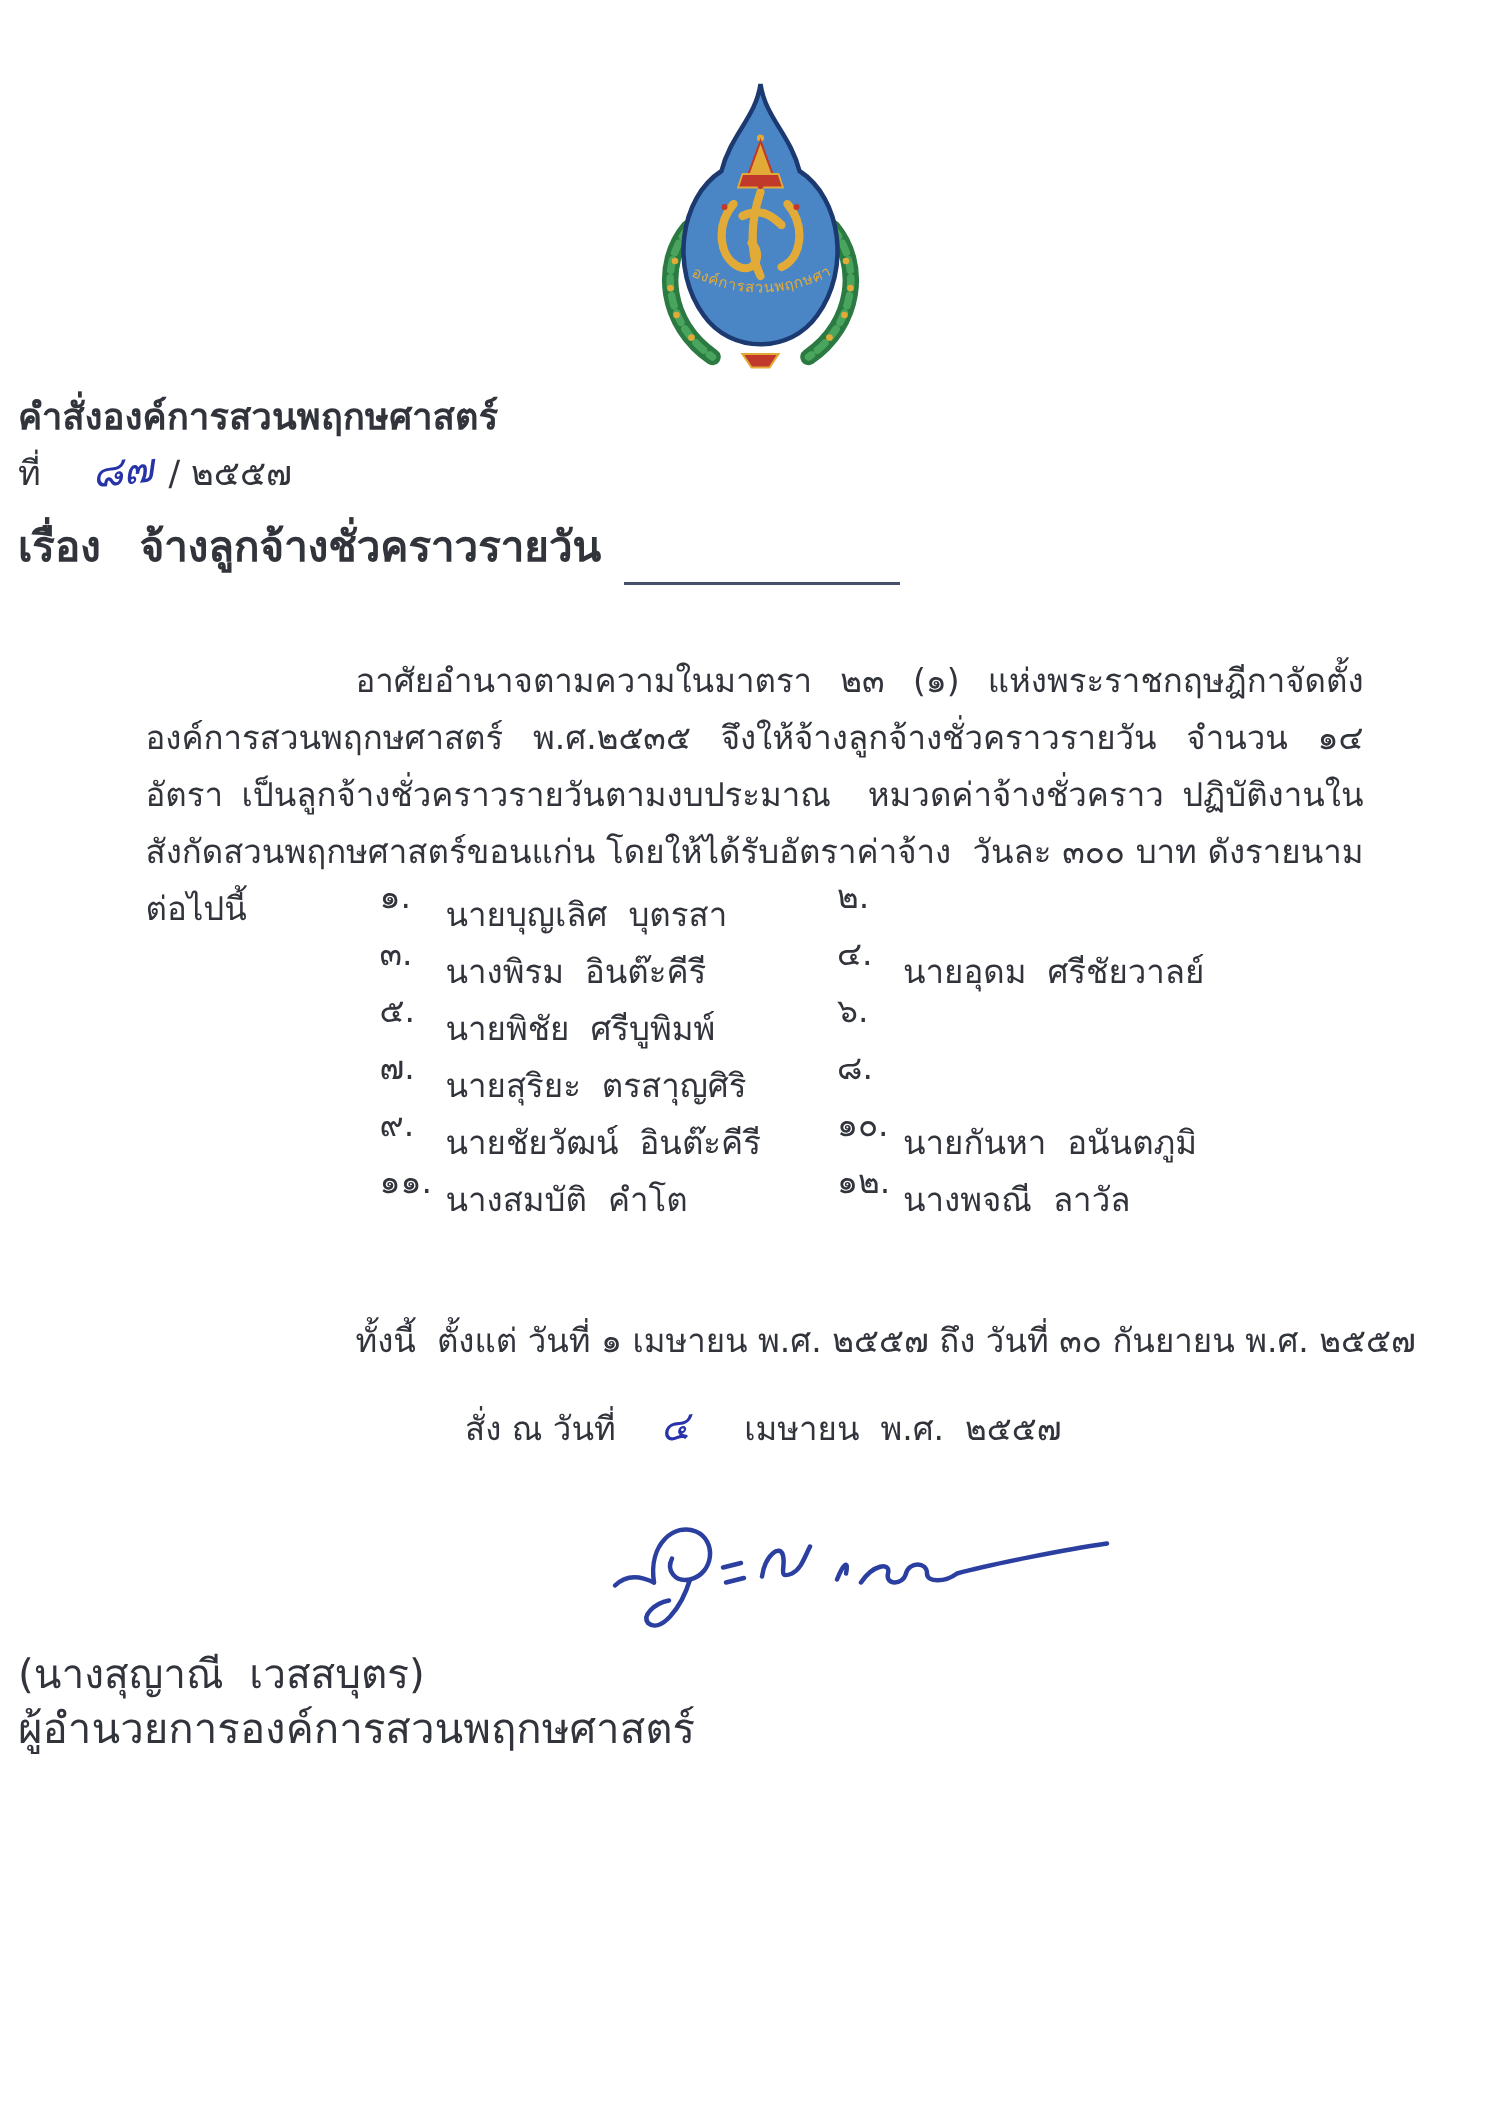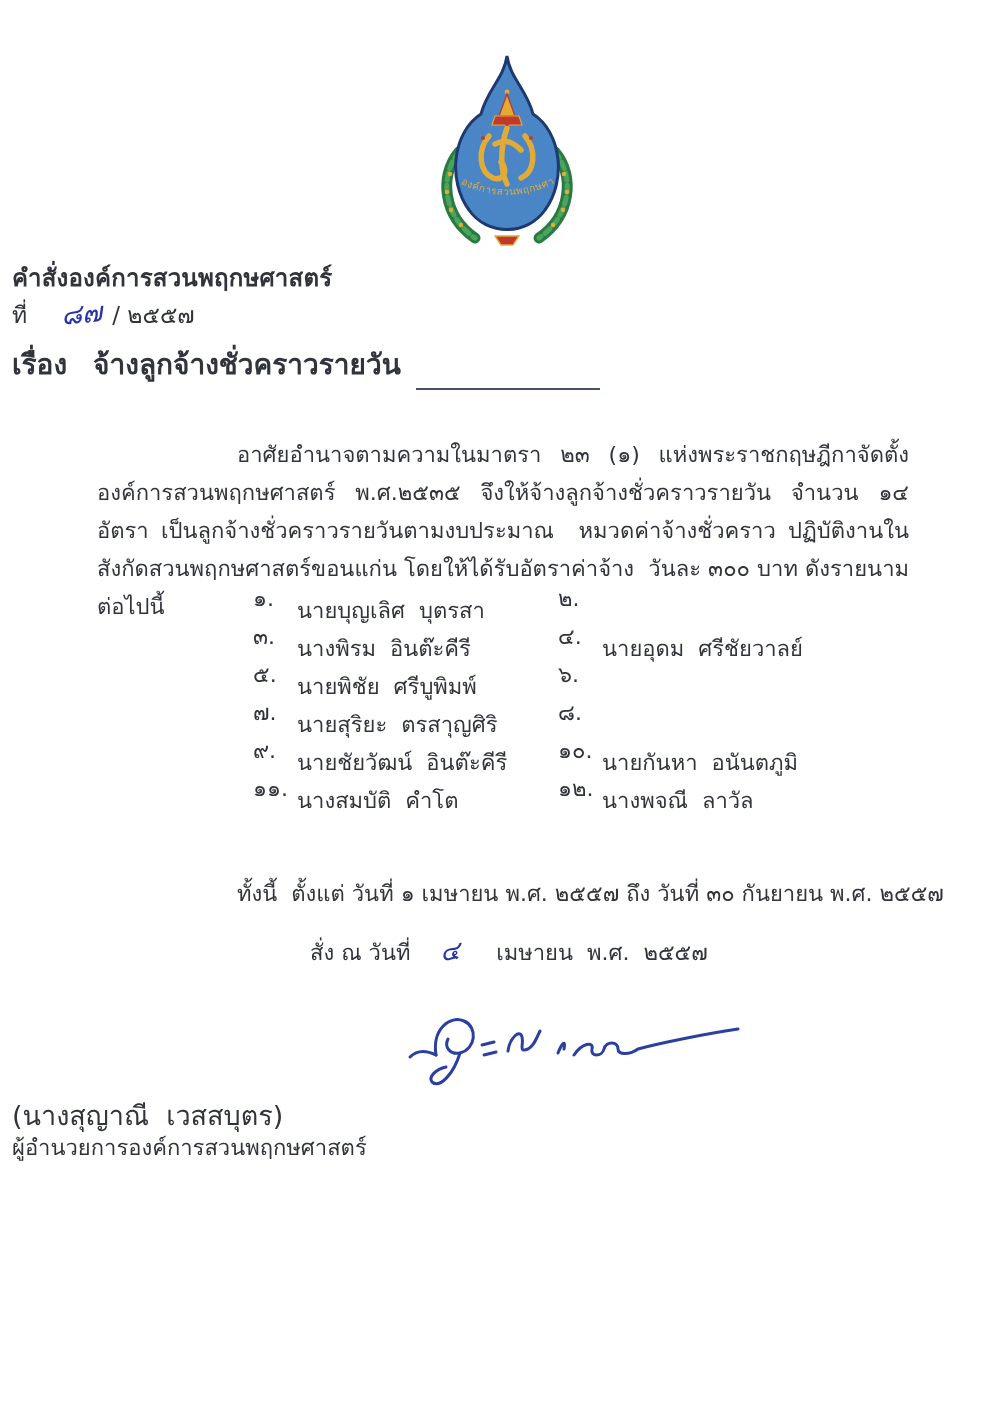--- a/index.html
+++ b/index.html
@@ -52,21 +52,21 @@
   
   .effective{top:860px;left:97px;width:860px;font-size:22px;text-indent:140px;margin-top:16px;}
   .order-date{top:930px;left:310px;font-size:22px;}
   .order-date .gap-a{display:inline-block;width:30px;}
   .order-date .gap-b{display:inline-block;width:36px;}
   .order-date .handwritten{font-size:26px;}
 
   
   .sig-wrap{top:1005px;left:390px;width:360px;height:95px;}
   .signer-name{top:1094px;font-size:27px;}
-  .signer-title{top:1130px;font-size:22px;}
+  .signer-title{top:1130px;font-size:28px;}
 
   svg{display:block;}
 </style>
 </head>
 <body>
 
 <div class="page">
 
   <div class="abs" style="top:52px;left:437px;width:140px;height:196px;">
     <svg width="140" height="196" viewBox="0 0 140 196">

